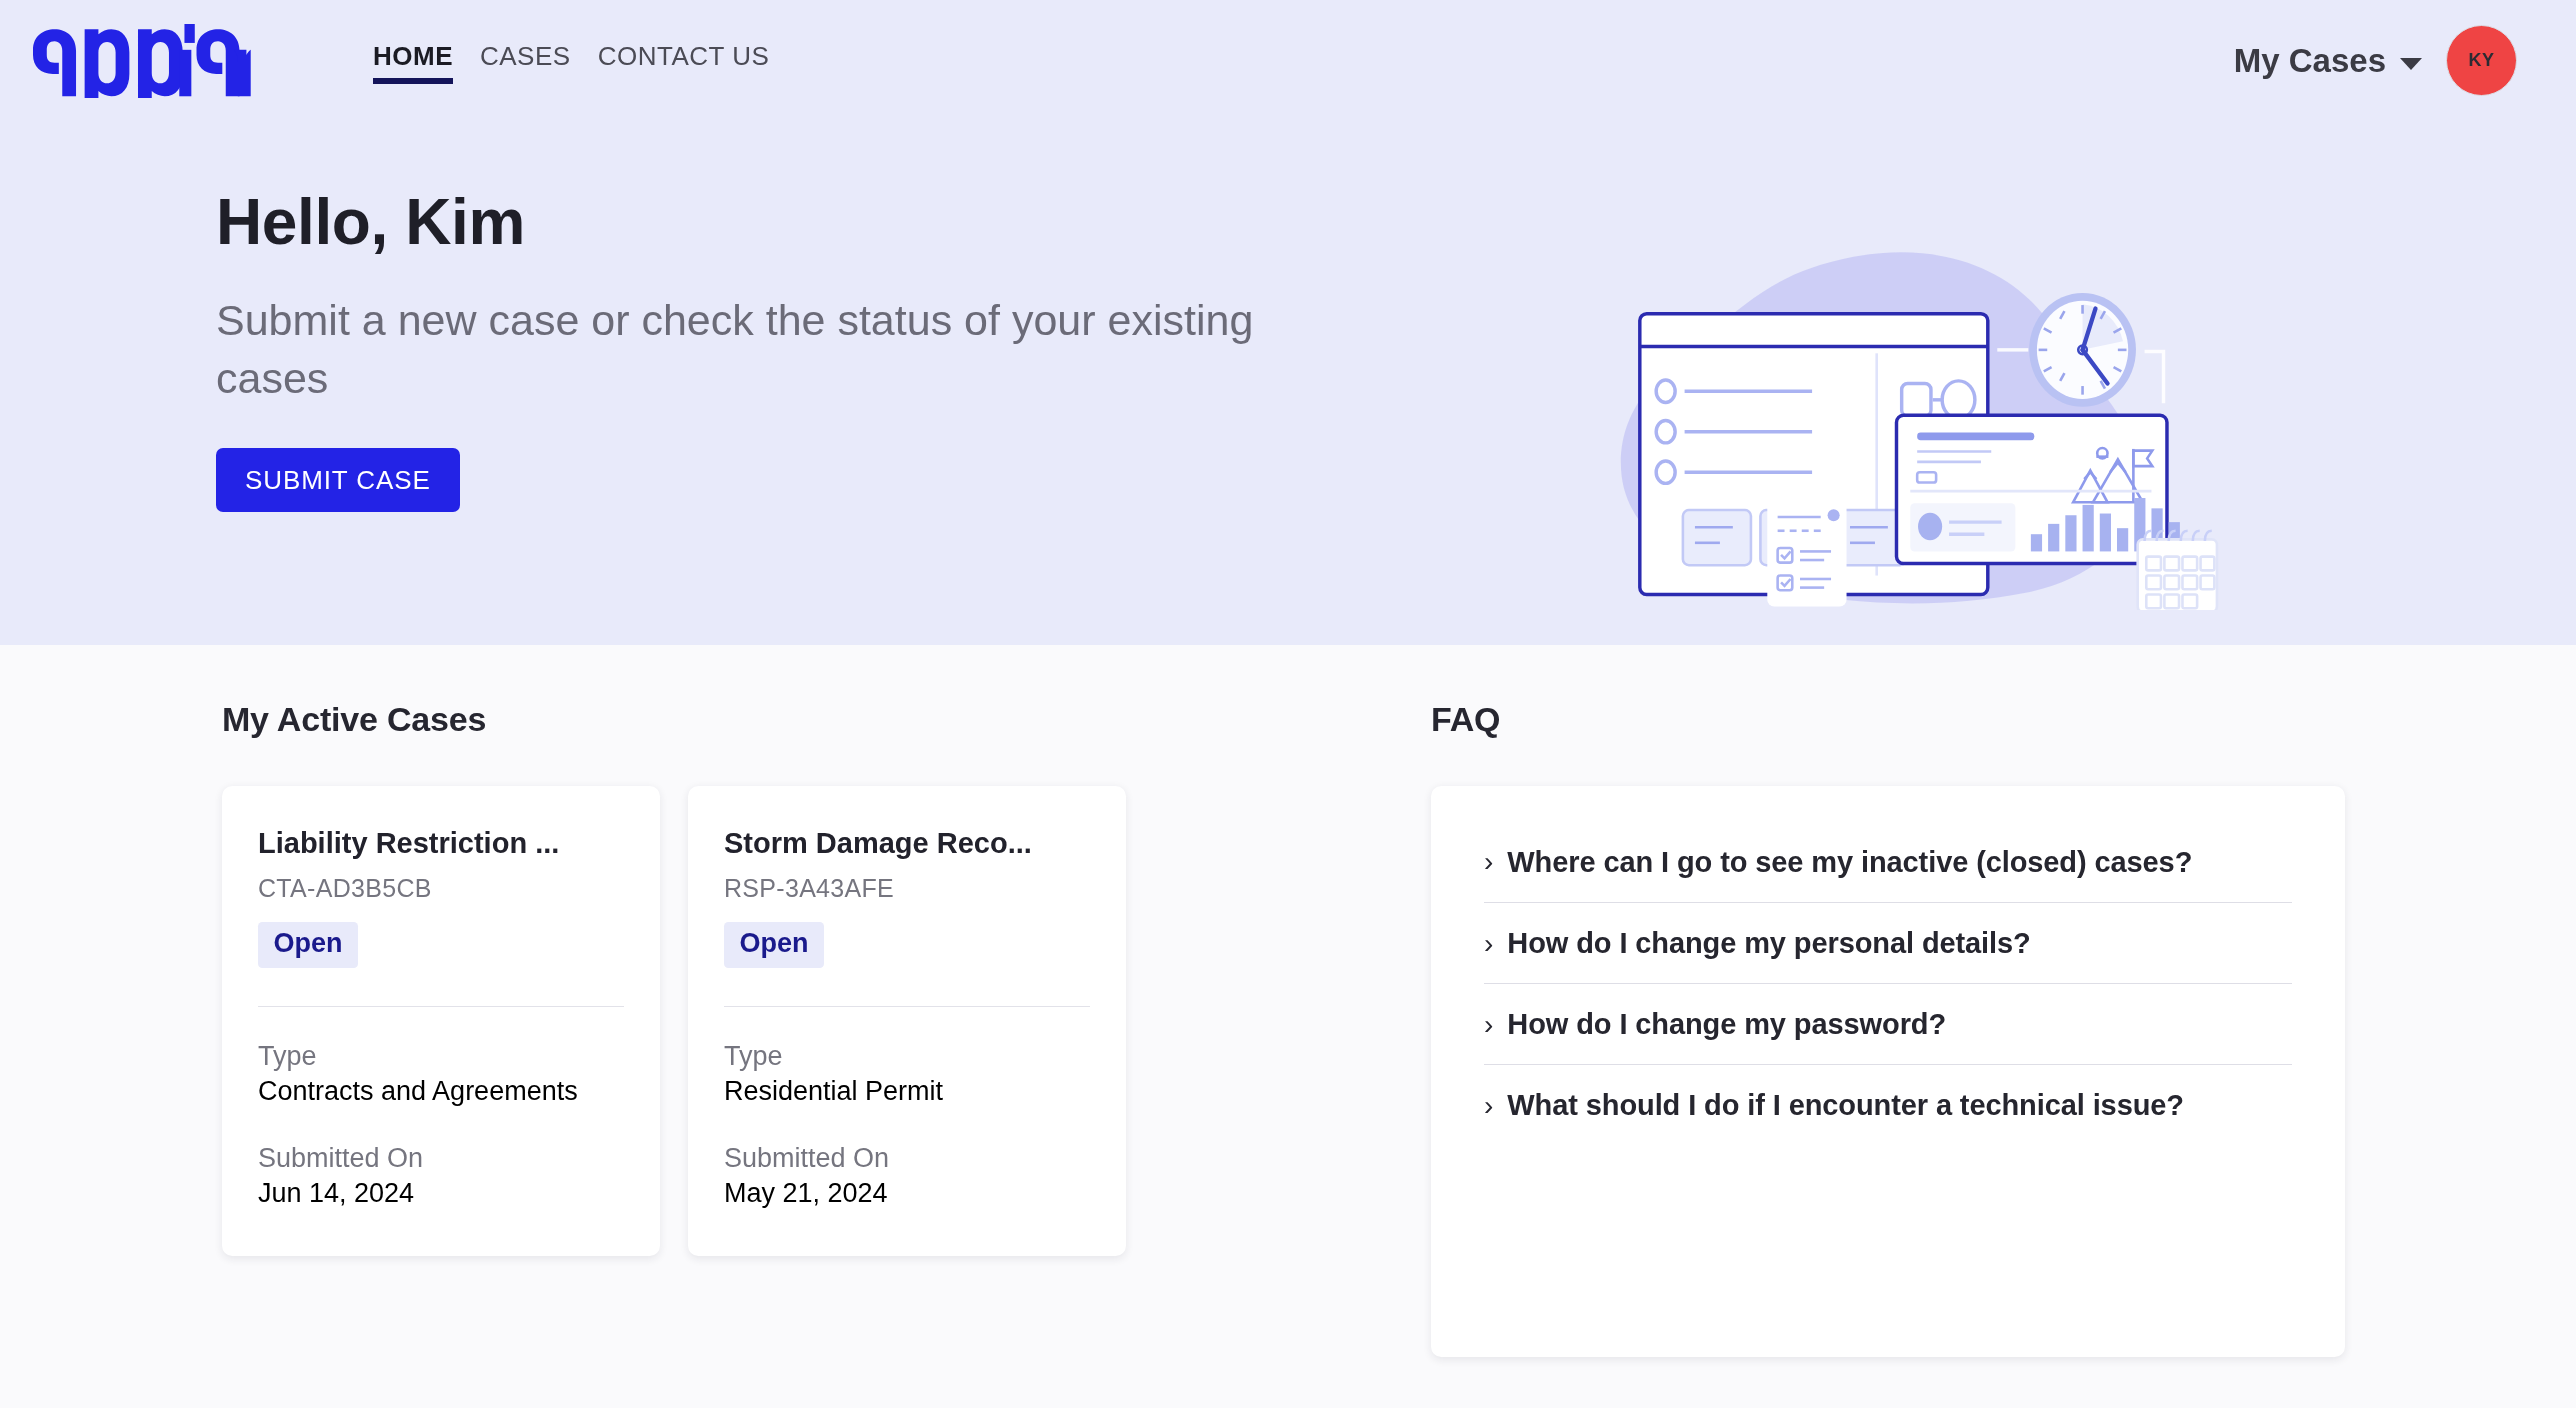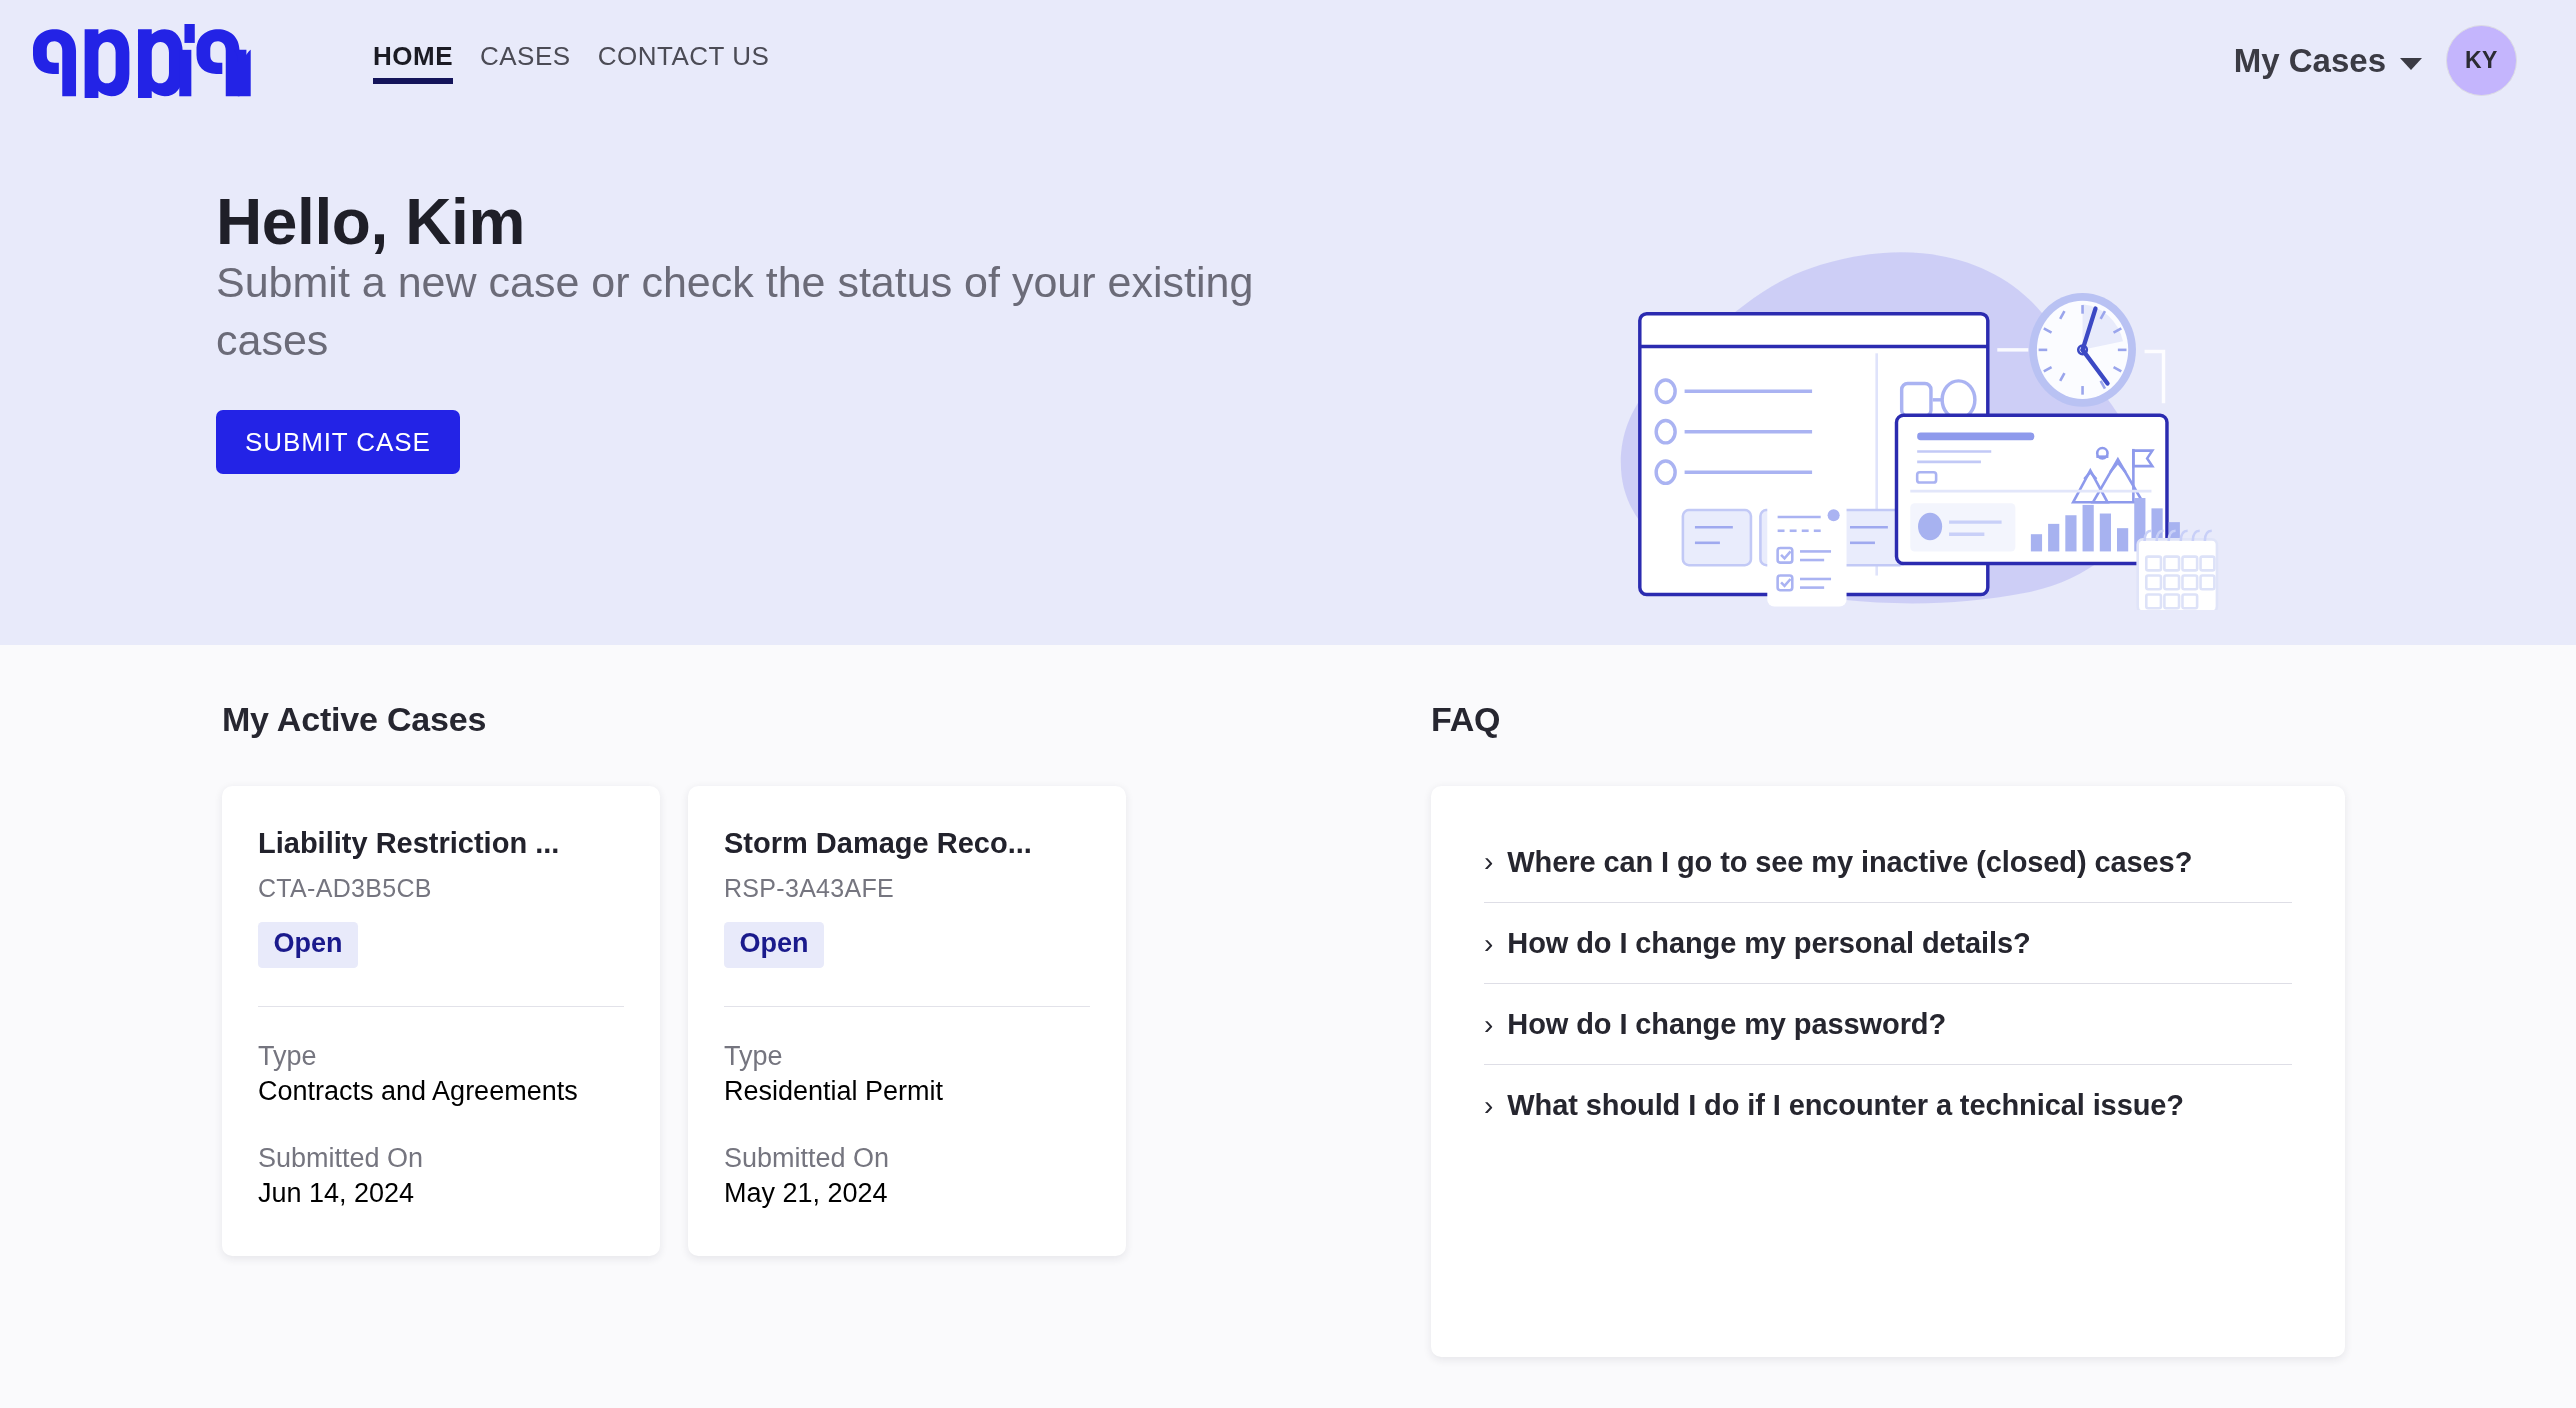--- a/index.html
+++ b/index.html
@@ -84,26 +84,26 @@
     border-top: 12px solid #3b3b44;
     display: inline-block;
     position: relative;
     top: 3.4px;
   }
 
   .avatar {
     width: 71px;
     height: 71px;
     border-radius: 50%;
-    background: #c4b5fd;
+    background: #ef4444;
     border: 1.7px solid #dcdce4;
     display: flex;
     align-items: center;
     justify-content: center;
-    font-size: 23px;
+    font-size: 18px;
     font-weight: 600;
     color: #2b2b33;
     letter-spacing: 0.4px;
     cursor: pointer;
   }
 
   
   .hero {
     height: 524px;
     background: #e8eafa;
@@ -118,20 +118,21 @@
 
   .hero-title {
     font-size: 64px;
     font-weight: 700;
     color: #1f1f28;
     letter-spacing: -0.4px;
     line-height: 1;
   }
 
   .hero-sub {
+    margin-top: 38px;
     font-size: 43px;
     color: #6b6b78;
     line-height: 1.34;
     font-weight: 400;
     max-width: 1138px;
   }
 
   .submit-btn {
     margin-top: 41px;
     display: inline-block;

